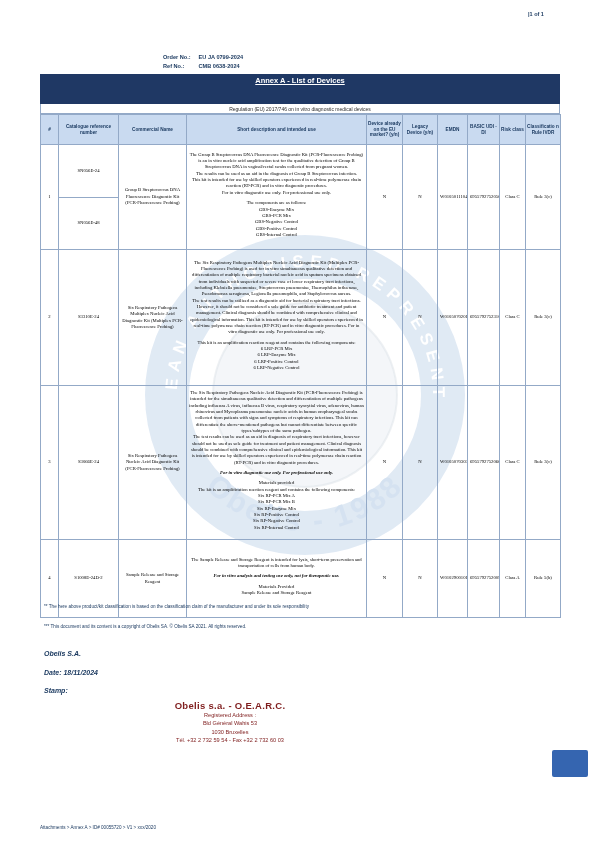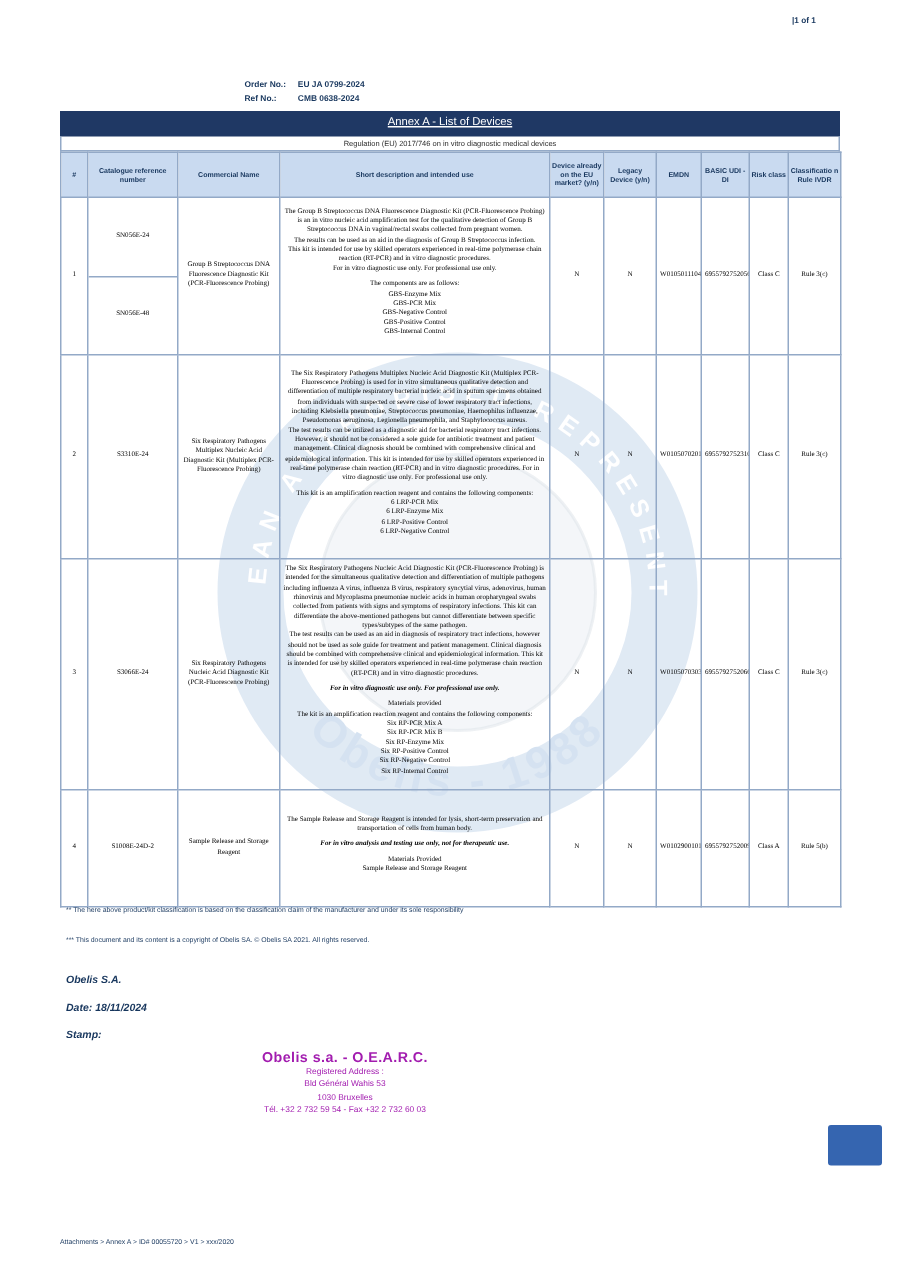--- a/index.html
+++ b/index.html
@@ -6,22 +6,22 @@
   html,body { width:600px; height:849px; background:#ffffff; }
   body { font-family:"Liberation Sans", sans-serif; color:#000; }
   .page { position:relative; width:600px; height:849px; background:#fff; overflow:hidden; }
 
   .page-indicator { position:absolute; top:11px; left:528px; font-size:5.5px; font-weight:bold; color:#17365d; }
 
   .order-block { position:absolute; top:53px; left:163px; font-size:5.6px; font-weight:bold; color:#17365d; line-height:1.6; }
   .order-block .lbl { display:inline-block; min-width:34px; }
 
   .doc { position:absolute; top:74px; left:40px; width:520px; z-index:2; }
-  .banner { background:#1f3864; color:#fff; text-align:center; height:17px; line-height:13px;
-            font-size:7.5px; font-weight:normal; }
+  .banner { background:#1f3864; color:#fff; text-align:center; height:30px; line-height:13px;
+            font-size:7.5px; font-weight:bold; }
   .banner span { text-decoration:underline; }
   .regulation { border-left:0.5px solid #93a9c7; border-right:0.5px solid #93a9c7; border-bottom:0.5px solid #93a9c7;
                 height:10px; line-height:10px; text-align:center; font-size:5px; color:#2d2d2d; }
 
   table.devices { border-collapse:collapse; table-layout:fixed; width:520px; background:transparent; }
   table.devices th, table.devices td { border:0.5px solid #93a9c7; overflow:hidden; }
   table.devices th { background:#c9daf0; color:#17365d; font-size:4.7px; font-weight:bold;
                      text-align:center; vertical-align:middle; padding:1px; height:30px; line-height:1.25; }
   table.devices td { font-family:"Liberation Serif", serif; font-size:4.7px; text-align:center;
                      vertical-align:middle; padding:1px 2px; line-height:1.35; background:transparent; }
@@ -35,21 +35,21 @@
   tr.r1 { height:105px; } tr.r2 { height:136px; } tr.r3 { height:154px; } tr.r4 { height:78px; }
   tr.r1 td.cat { padding:0; height:105px; }
 
   .footnote1 { position:absolute; top:604px; left:44px; font-size:4.6px; color:#17365d; z-index:2; }
   .footnote2 { position:absolute; top:624px; left:44px; font-size:4.6px; color:#17365d; z-index:2; }
 
   .sig { position:absolute; left:44px; color:#17365d; font-weight:bold; font-style:italic; font-size:7px; z-index:2; }
   .sig.obelis { top:650px; } .sig.date { top:669px; } .sig.stamp-lbl { top:687px; }
 
   .stamp-block { position:absolute; top:700px; left:110px; width:240px; text-align:center;
-                 color:#a21caf; z-index:2; }
+                 color:#7f1d1d; z-index:2; }
   .stamp-title { font-size:9.5px; font-weight:bold; letter-spacing:0.3px; }
   .stamp-line { font-size:5.6px; line-height:1.5; }
 
   .blue-box { position:absolute; top:750px; left:552px; width:36px; height:27px; background:#3565b0;
               border-radius:2px; z-index:2; }
 
   .footer-path { position:absolute; top:825px; left:40px; font-size:4.6px; color:#17365d; z-index:2; }
 
   .watermark { position:absolute; left:125px; top:215px; width:360px; height:360px; z-index:1; opacity:0.55; pointer-events:none; }
 </style>

